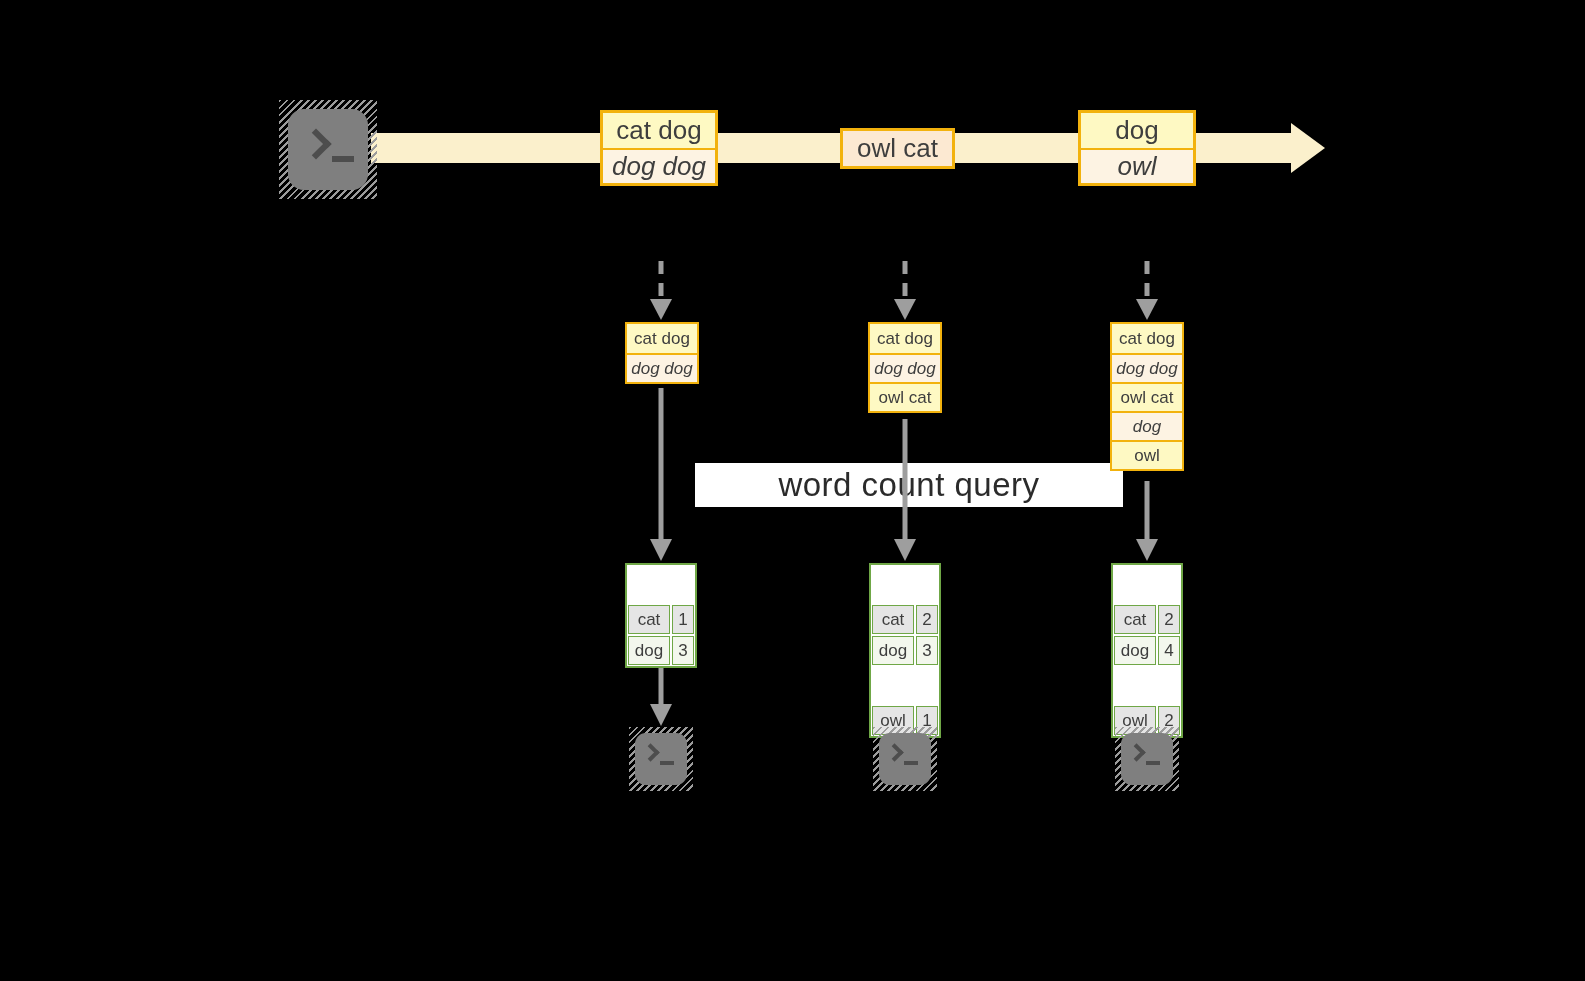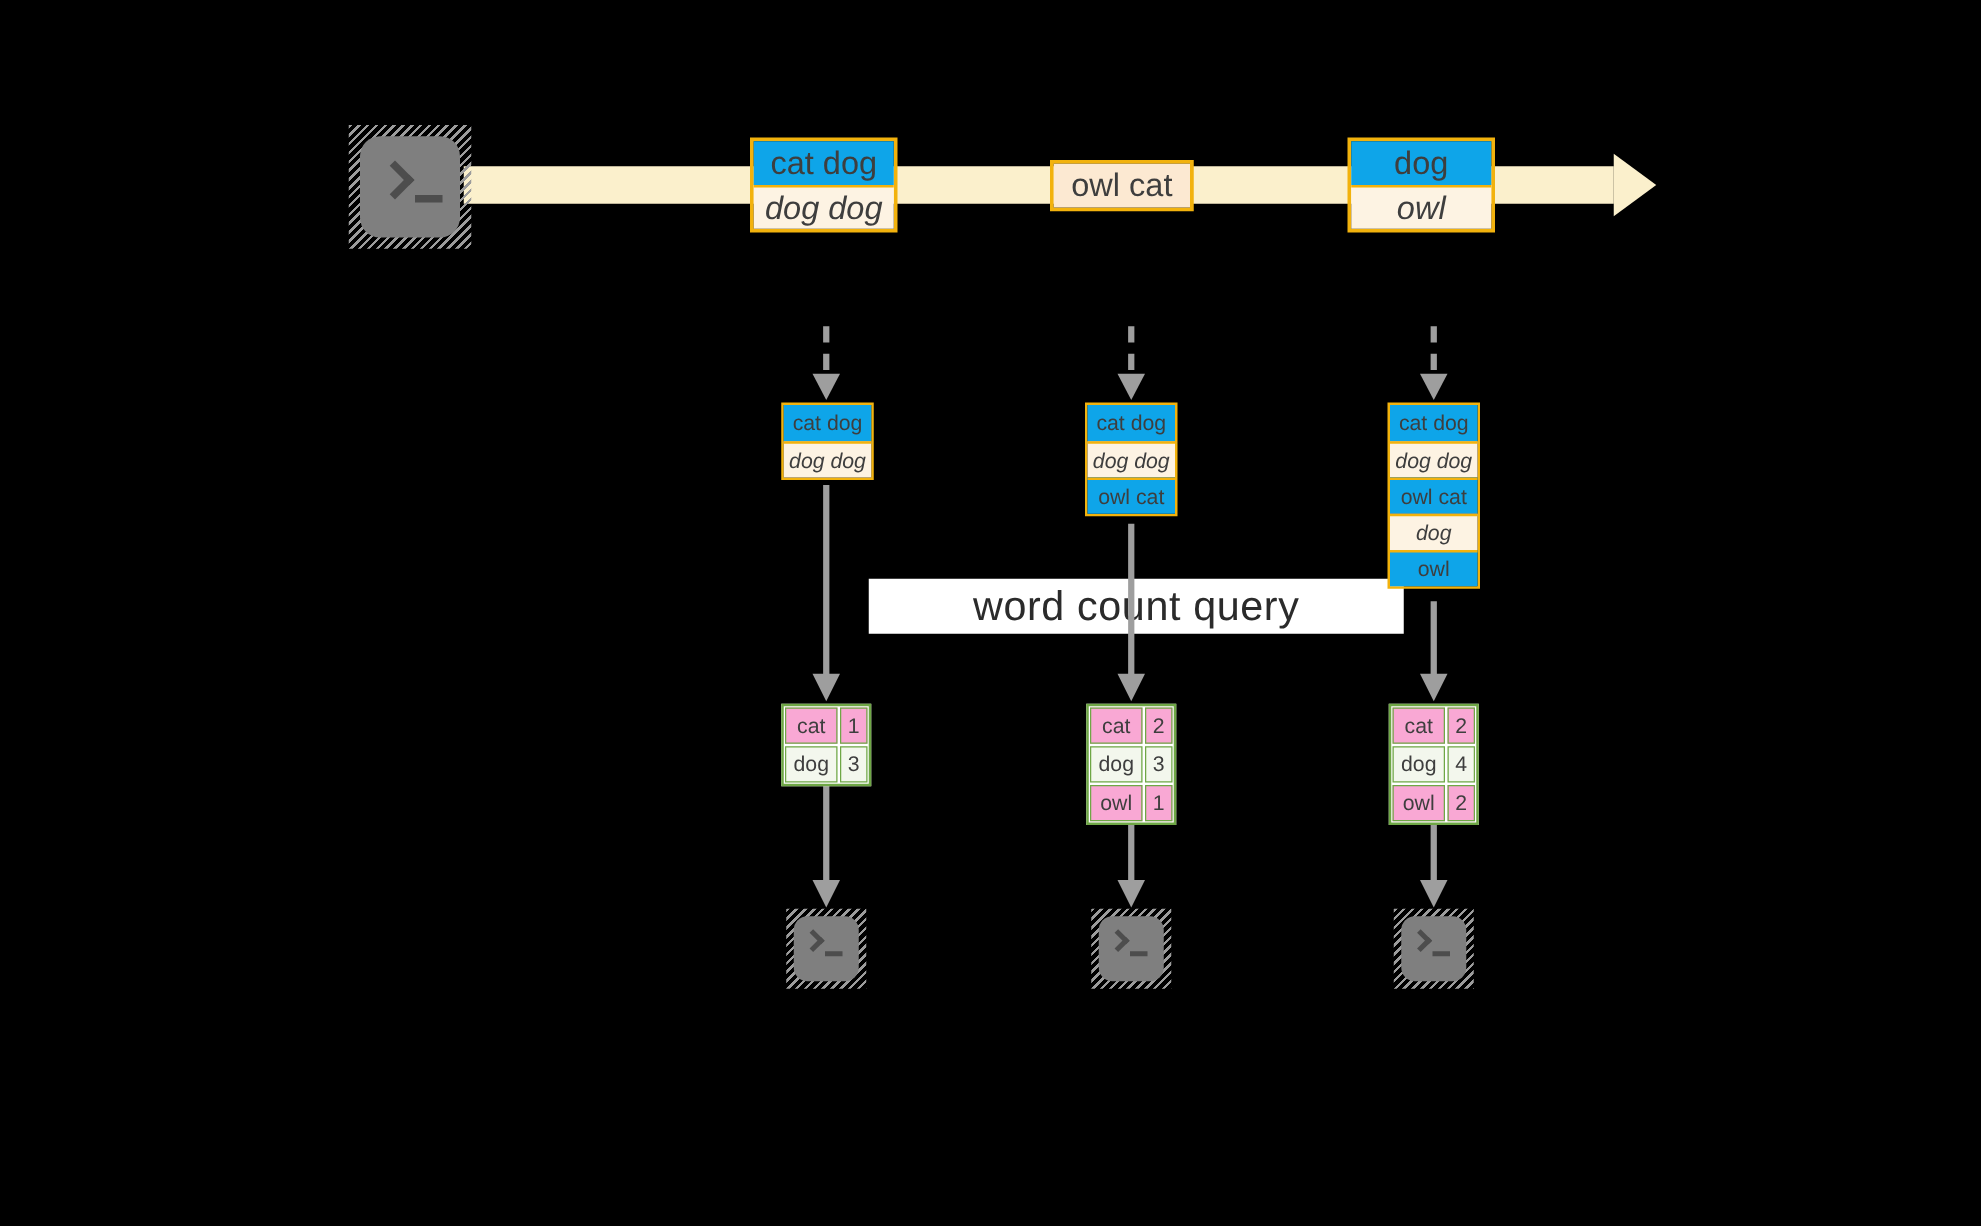--- a/index.html
+++ b/index.html
@@ -31,38 +31,38 @@
   .term.big .chev{left:17px;top:24px;width:16px;height:16px;border-width:6px;}
   .term.big .uscore{left:44px;top:47px;width:22px;height:6px;}
   .term.small .chev{left:9px;top:13px;width:9px;height:9px;border-width:4px;}
   .term.small .uscore{left:25px;top:28px;width:14px;height:4px;}
 
   
   .obox{border:3px solid #f2b20d;box-sizing:border-box;}
   .orow{display:flex;align-items:center;justify-content:center;box-sizing:border-box;}
   .obox .orow + .orow{border-top:2px solid #f2b20d;}
   .big-row{height:35px;font-size:26px;}
-  .fill-dark{background:#0ea5e9;}
+  .fill-dark{background:#fef9c3;}
   .fill-light{background:#fdf3e3;font-style:italic;}
   .fill-mid{background:#fce9d2;}
 
   
   .stack{border:2px solid #f2b20d;box-sizing:border-box;width:74px;}
   .srow{height:29px;display:flex;align-items:center;justify-content:center;
         font-size:17px;box-sizing:border-box;}
   .stack .srow + .srow{border-top:2px solid #f2b20d;}
 
   
   .gtable{
     display:grid;grid-template-columns:42px 22px;gap:2px;padding:1px;
     background:#ffffff;border:2px solid #6fa746;box-sizing:content-box;
   }
   .gcell{height:27px;display:flex;align-items:center;justify-content:center;
          border:1px solid #6fa746;font-size:17px;}
-  .g-dark{background:#f9a8d4;}
+  .g-dark{background:#e5e5e5;margin-top:39px;}
   .g-light{background:#f3f7ed;}
 </style>
 </head>
 <body>
 
 <div class="canvas">
 
   <svg class="overlay" width="1585" height="981" viewBox="0 0 1585 981">
 
     <rect x="371" y="133" width="920" height="30" fill="#fbf0cc"></rect>

